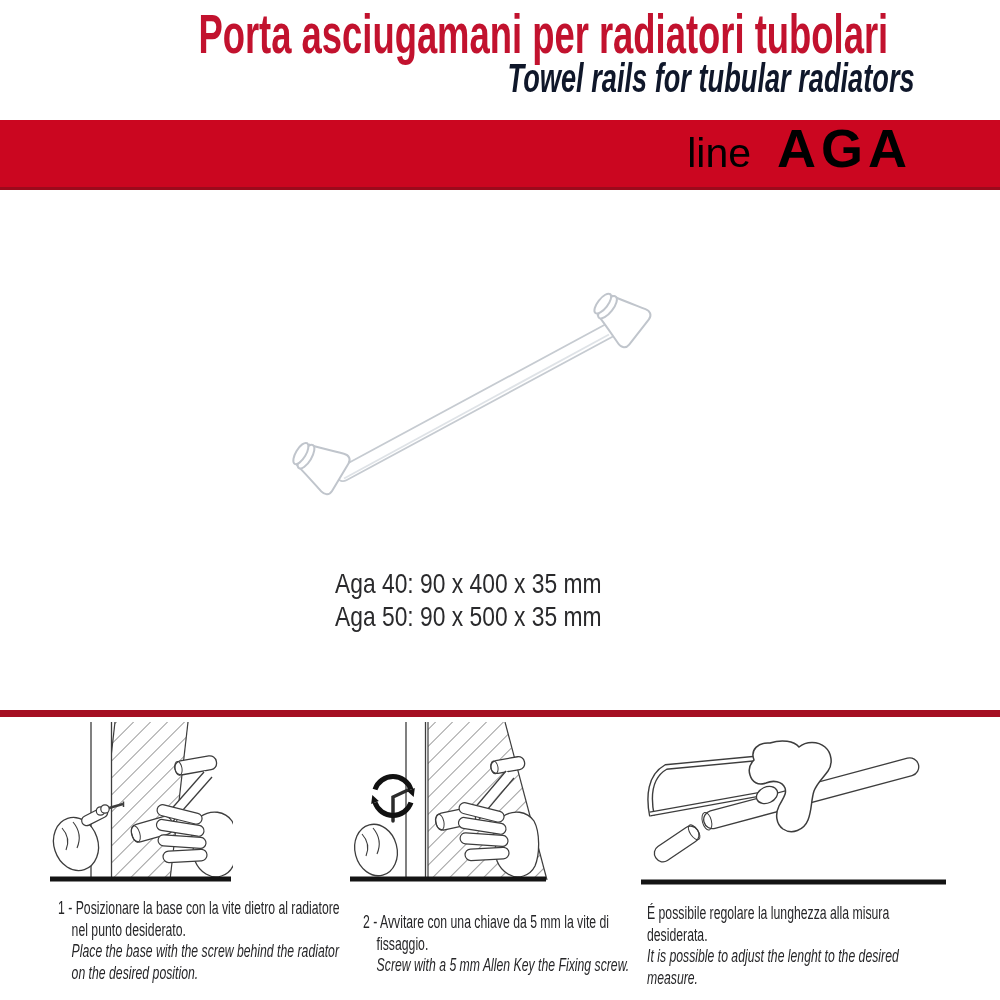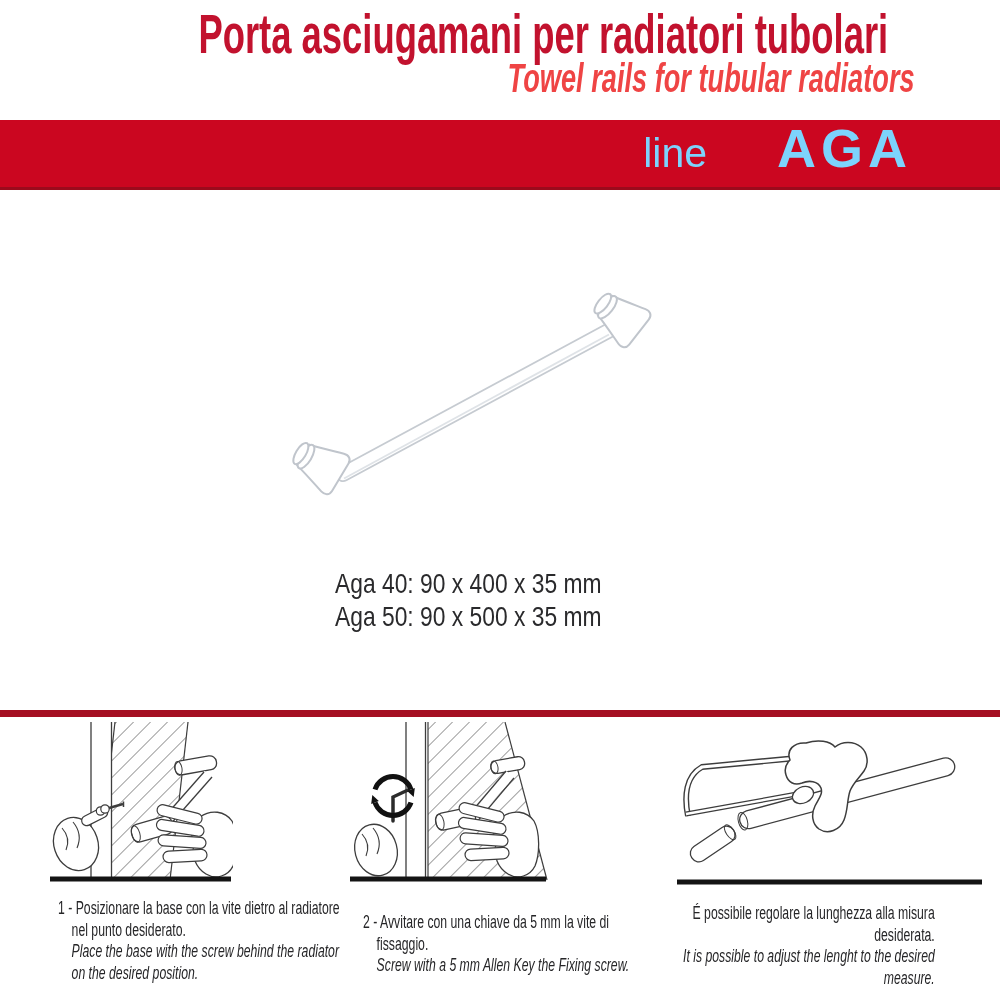--- a/index.html
+++ b/index.html
@@ -14,32 +14,32 @@
   
   .title1{
     top:4px;right:112px;
     font-size:56px;line-height:60px;font-weight:700;
     color:#c2122e;white-space:nowrap;
   }
   .title1 span{display:inline-block;transform:scaleX(.65);transform-origin:100% 50%;}
   .title2{
     top:56px;right:85px;
     font-size:40px;line-height:44px;font-weight:700;font-style:italic;
-    color:#ef4444;white-space:nowrap;
+    color:#0f172a;white-space:nowrap;
   }
   .title2 span{display:inline-block;transform:scaleX(.68);transform-origin:100% 50%;}
 
   
   .band{
     left:0;top:120px;width:1000px;height:67px;
     background:#cb0620;border-bottom:3px solid #9c0a1c;
   }
   .band-inner{
     position:absolute;right:88px;bottom:8px;
-    display:flex;align-items:baseline;color:#7dd3fc;white-space:nowrap;gap:44px;
+    display:flex;align-items:baseline;color:#000000;white-space:nowrap;
   }
   .line-label{font-size:41px;font-weight:400;}
   .series-name{font-size:54px;font-weight:700;letter-spacing:5px;margin-left:26px;}
 
   
   .rail-svg{left:265px;top:270px;}
 
   
   .sizes{
     left:335px;top:567px;
@@ -230,21 +230,21 @@
     </g>
     <line x1="0" y1="157" x2="196" y2="157" stroke="#141414" stroke-width="5"></line>
   </svg>
   <div class="caption" style="left:13px;top:190px;">
     <div class="cap-line">2 - Avvitare con una chiave da 5 mm la vite di</div>
     <div class="cap-line indent">fissaggio.</div>
     <div class="cap-line indent en">Screw with a 5 mm Allen Key the Fixing screw.</div>
   </div>
 </div>
 
-<div class="step" style="left:660px;width:340px;height:278px;text-align:right;">
+<div class="step" style="left:624px;width:340px;height:278px;">
   <svg width="315" height="150" viewBox="0 0 315 150" style="left:12px;top:16px;">
 
     <g transform="translate(68,84) rotate(-15)">
       <rect x="0" y="-9" width="222" height="18" rx="9" fill="#fff" stroke="#3d3d3d" stroke-width="1.3"></rect>
       <ellipse cx="3" cy="0" rx="4.5" ry="9" fill="none" stroke="#3d3d3d" stroke-width="1"></ellipse>
     </g>
 
     <g>
       <path d="M 16,78 C 12,58 14,38 30,29 L 125,20" fill="none" stroke="#3d3d3d" stroke-width="6"></path>
       <path d="M 16,78 C 12,58 14,38 30,29 L 125,20" fill="none" stroke="#ffffff" stroke-width="3.2"></path>

